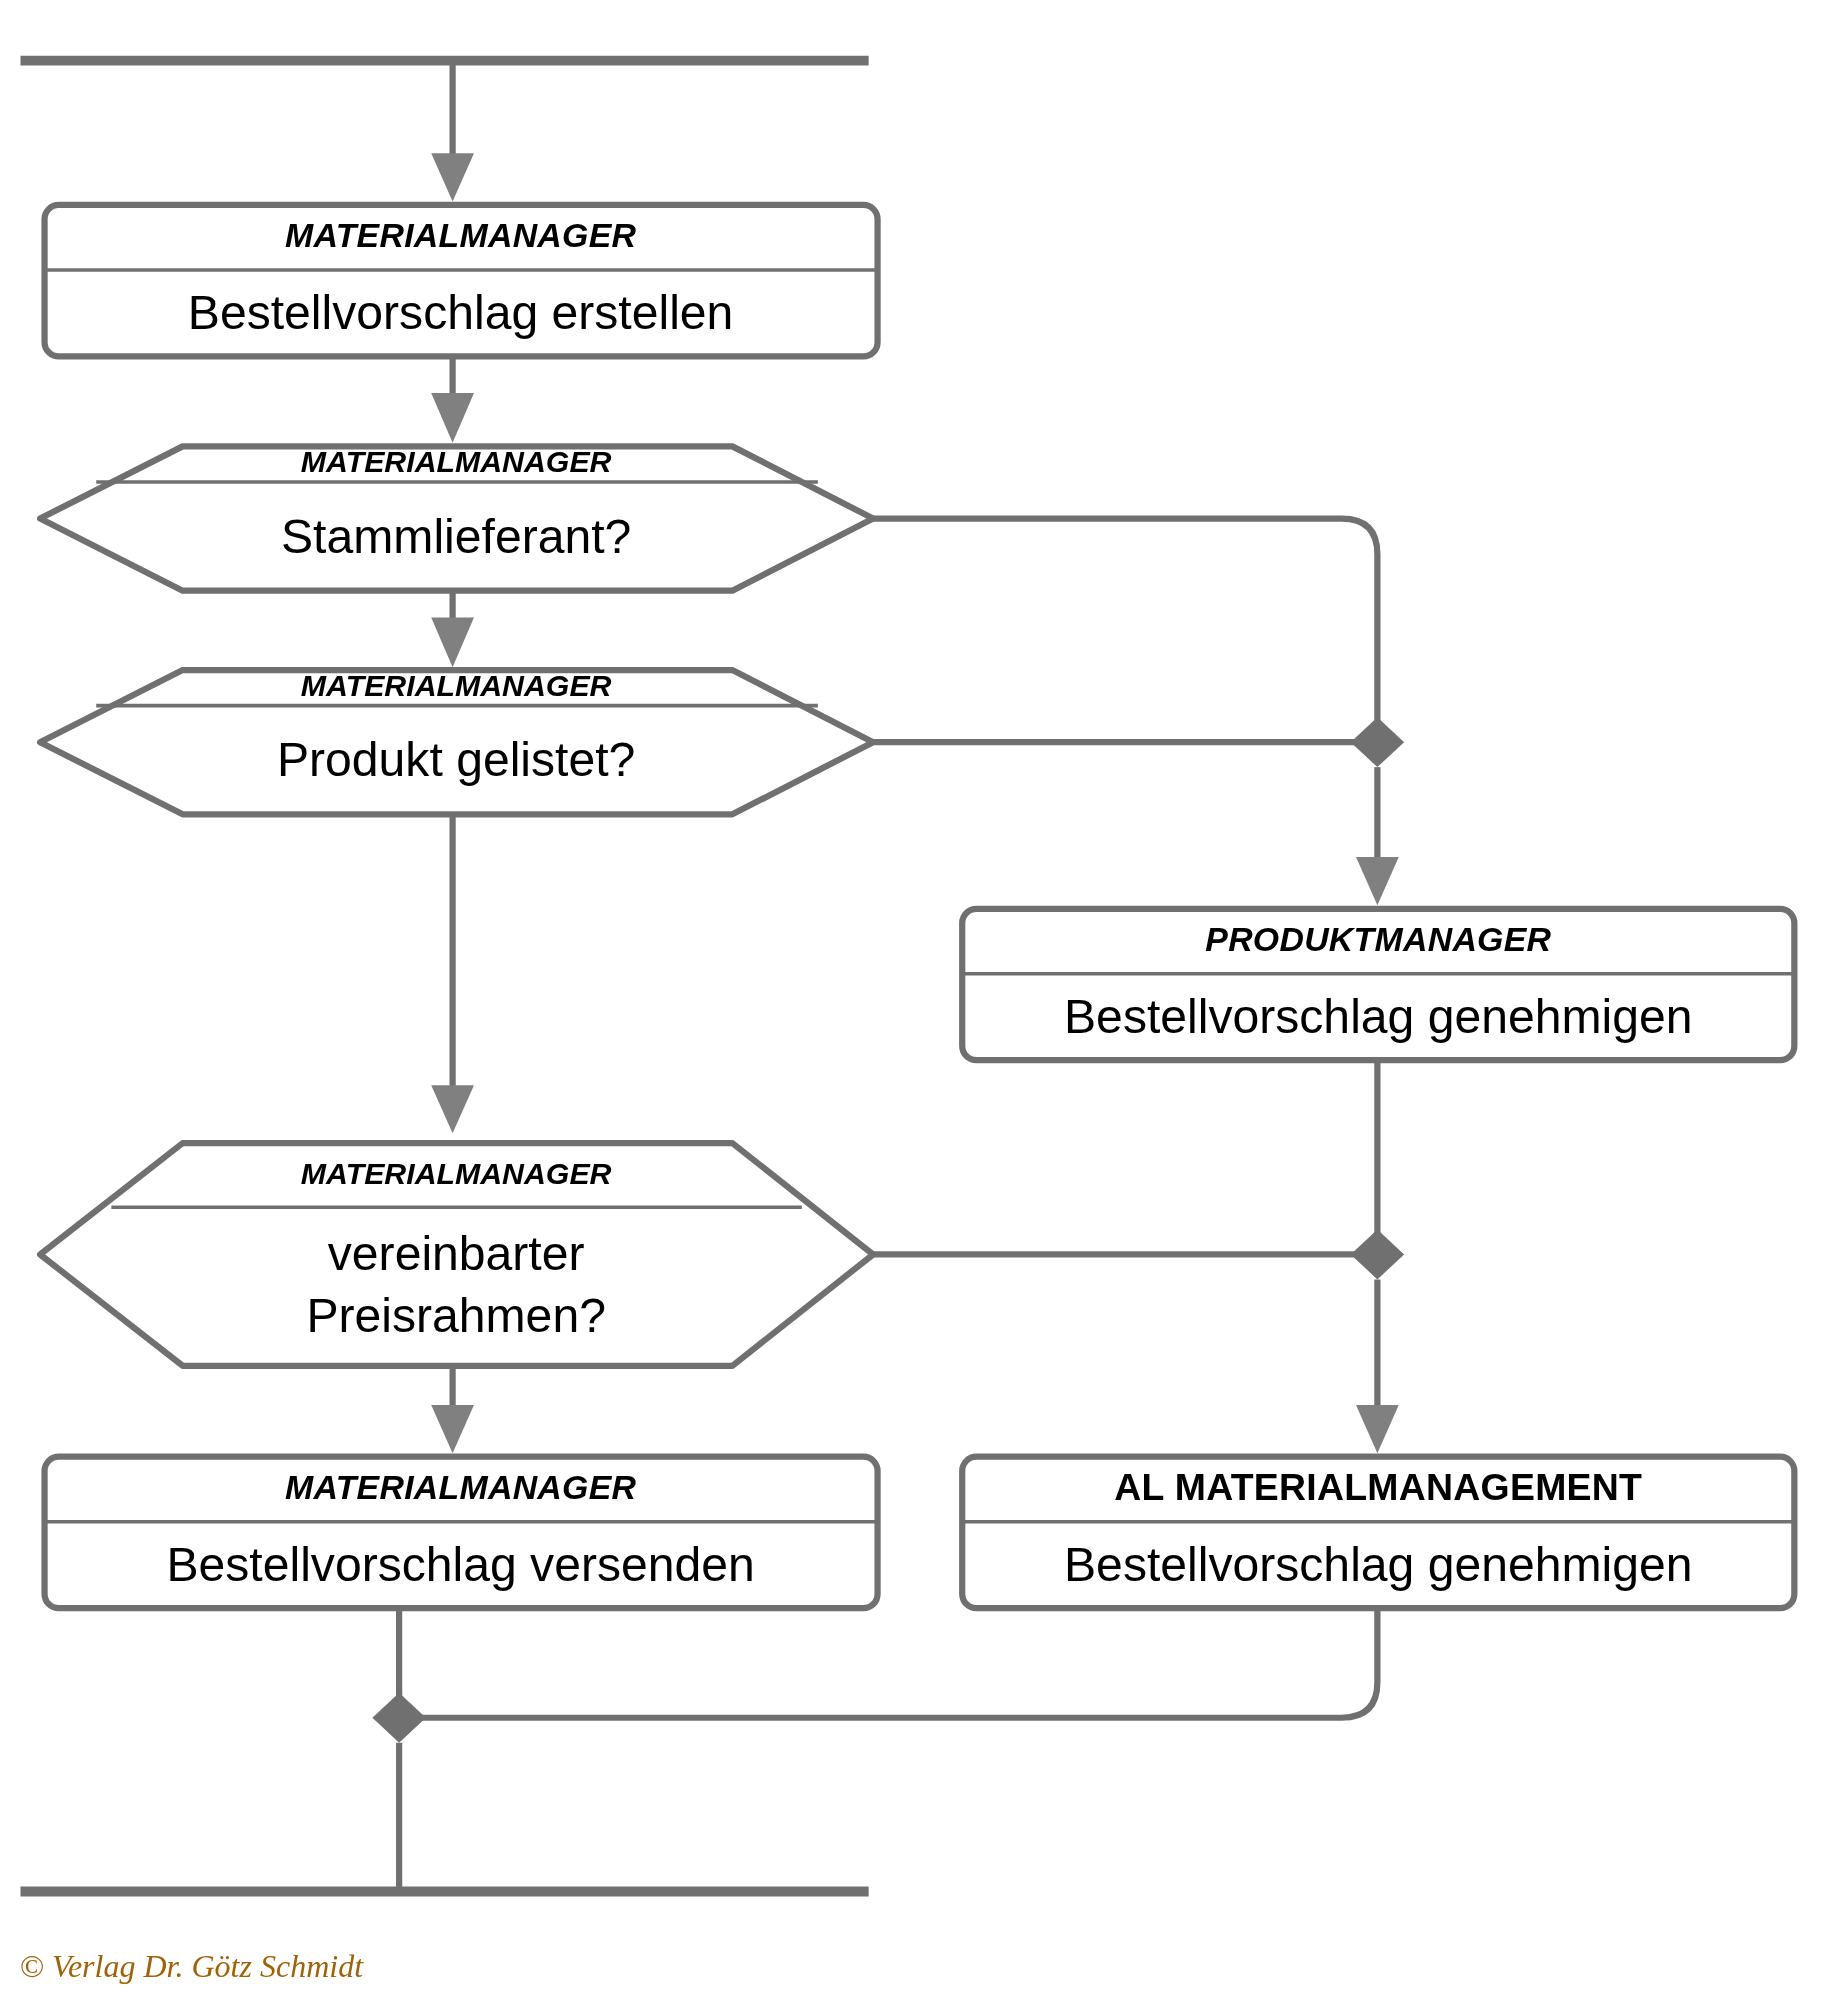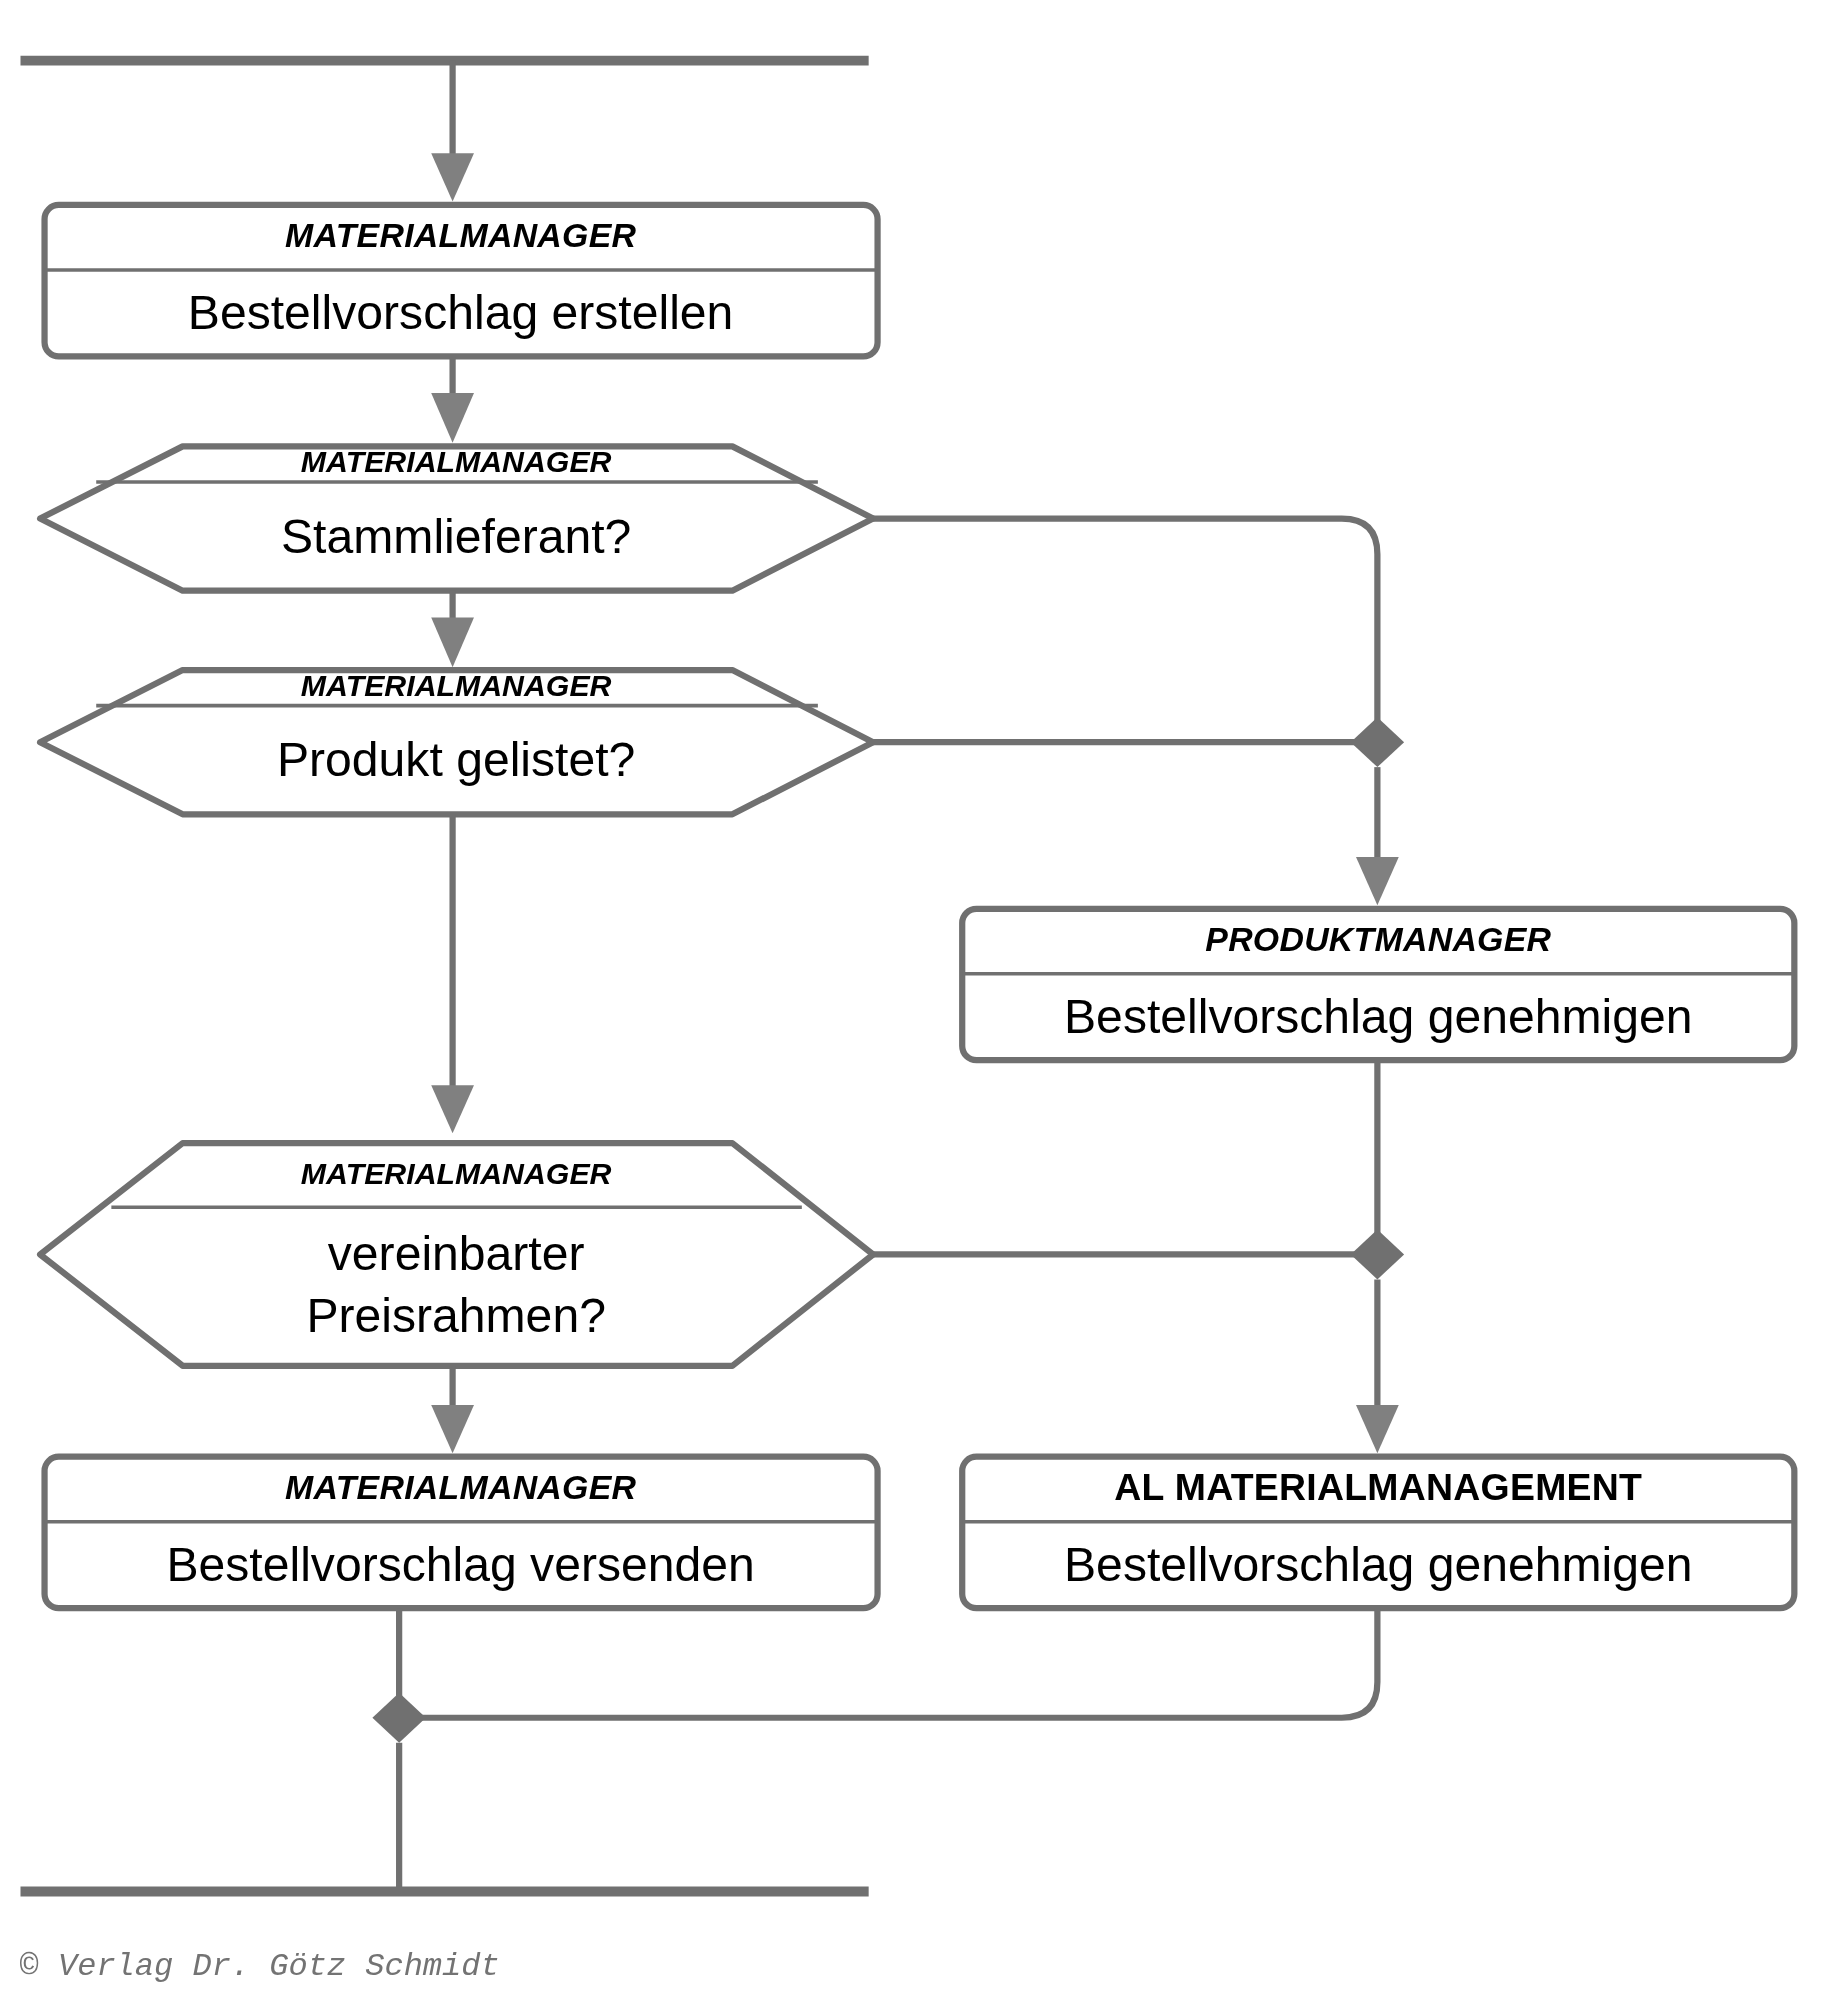--- a/index.html
+++ b/index.html
@@ -93,24 +93,24 @@
     font-family: "Liberation Sans", sans-serif;
     font-size: 54px;
     fill: #000000;
     text-anchor: middle;
     dominant-baseline: middle;
   }
   .copyright {
     position: absolute;
     left: 19.6px;
     top: 1948px;
-    font-family: Liberation Mono, monospace;
+    font-family: Liberation Serif, serif;
     font-style: italic;
     font-size: 32px;
-    color: #737373;
+    color: #a16207;
     white-space: nowrap;
   }
 </style>
 </head>
 <body>
 
 <div id="diagram-root">
 
   <svg id="flow" viewBox="0 0 2063 2256" xmlns="http://www.w3.org/2000/svg">
 

